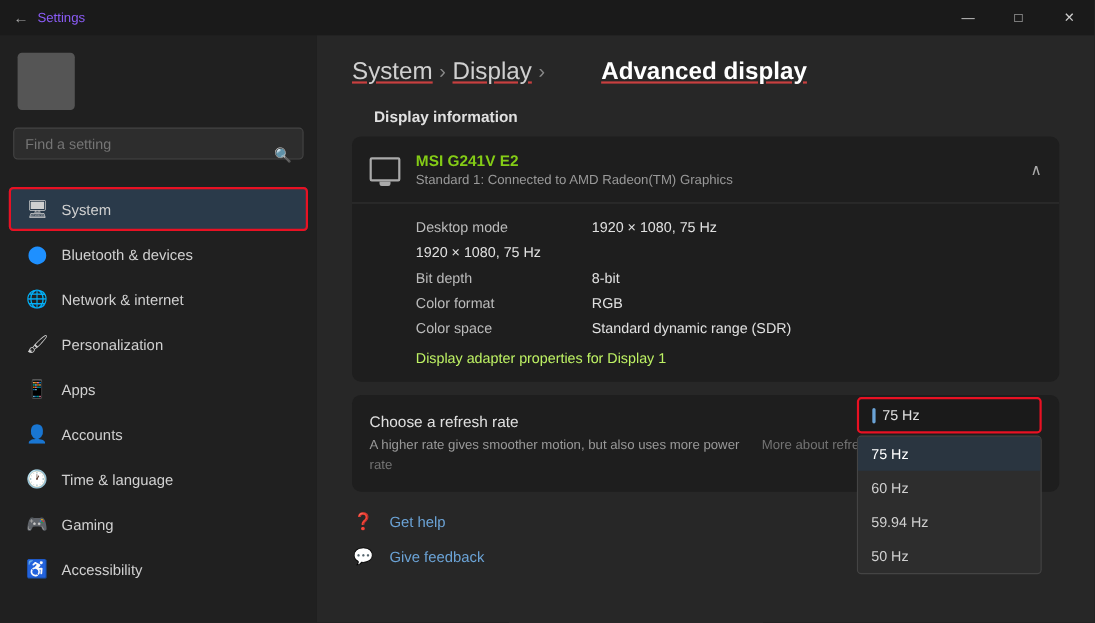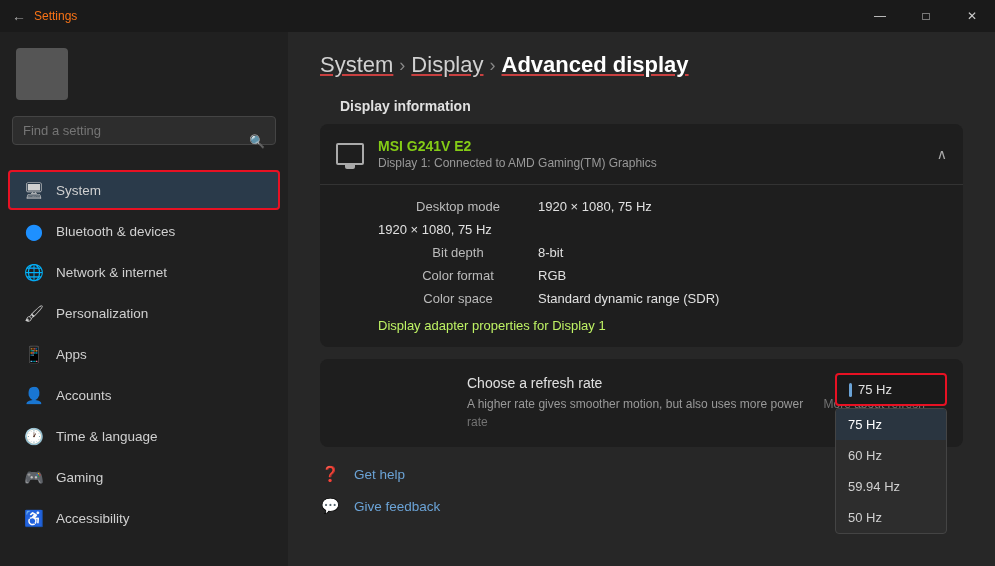--- a/index.html
+++ b/index.html
@@ -152,20 +152,21 @@
       color: #d0d0d0;
       text-decoration: underline;
       text-decoration-color: #c84040;
       cursor: pointer;
     }
     .breadcrumb-item.current {
       color: #ffffff;
       font-weight: 700;
       text-decoration: underline;
       text-decoration-color: #c84040;
+      margin-left: 45px;
     }
     .breadcrumb-sep {
       color: #888;
       font-size: 18px;
     }
 
     
     .section-title {
       font-size: 14px;
       font-weight: 600;
@@ -228,21 +229,20 @@
     }
 
     
     .info-rows {
       padding: 10px 16px 10px 58px;
     }
     .info-row {
       display: flex;
       padding: 4px 0;
       font-size: 13px;
-      text-align: center;
     }
     .info-label {
       width: 160px;
       color: #bbb;
       flex-shrink: 0;
     }
     .info-value {
       color: #e0e0e0;
     }
     .info-link {
@@ -253,21 +253,21 @@
     }
 
     
     .refresh-card {
       background: #1e1e1e;
       border-radius: 8px;
       padding: 16px;
       margin-bottom: 12px;
       display: flex;
       align-items: flex-start;
-      justify-content: flex-end;
+      justify-content: flex-start;
       position: relative;
     }
     .refresh-text {
       flex: 1;
       max-width: 480px;
     }
     .refresh-title {
       font-size: 14px;
       font-weight: 500;
       color: #e0e0e0;
@@ -281,22 +281,22 @@
     .refresh-link {
       color: #737373;
       cursor: pointer;
       padding-left: 17px;
     }
 
     
     .dropdown-container {
       position: absolute;
       right: 16px;
-      top: 14px;
-      width: 112px;
+      top: 2px;
+      width: 168px;
     }
     .dropdown-selected {
       background: #1a1a1a;
       border: 2px solid #e81123;
       border-radius: 4px;
       padding: 7px 12px;
       font-size: 13px;
       color: #e0e0e0;
       cursor: pointer;
       display: flex;
@@ -354,21 +354,21 @@
       font-size: 15px;
       color: #aaa;
     }
   </style>
 </head>
 <body>
 
 <div class="titlebar">
   <div class="titlebar-left">
     <span style="color:#aaa;font-size:14px;cursor:pointer;">←</span>
-    <span style="font-size:12px;color:#f97316;">Settings</span>
+    <span style="font-size:12px;color:#8b5cf6;">Settings</span>
   </div>
   <div class="titlebar-controls">
     <button class="titlebar-btn">—</button>
     <button class="titlebar-btn">□</button>
     <button class="titlebar-btn close">✕</button>
   </div>
 </div>
 
 <div class="main">
 
@@ -434,21 +434,21 @@
     </div>
 
     <div class="section-title">Display information</div>
 
     <div class="info-card">
       <div class="info-card-header">
         <div class="info-card-header-left">
           <div class="monitor-icon"></div>
           <div>
             <div class="monitor-name">MSI G241V E2</div>
-            <div class="monitor-sub">Display 1: Connected to AMD Gaming(TM) Graphics</div>
+            <div class="monitor-sub">Standard 1: Connected to AMD Radeon(TM) Graphics</div>
           </div>
         </div>
         <span class="chevron-up">∧</span>
       </div>
       <div class="info-rows">
         <div class="info-row">
           <span class="info-label">Desktop mode</span>
           <span class="info-value">1920 × 1080, 75 Hz</span>
         </div>
         <div class="info-row">

